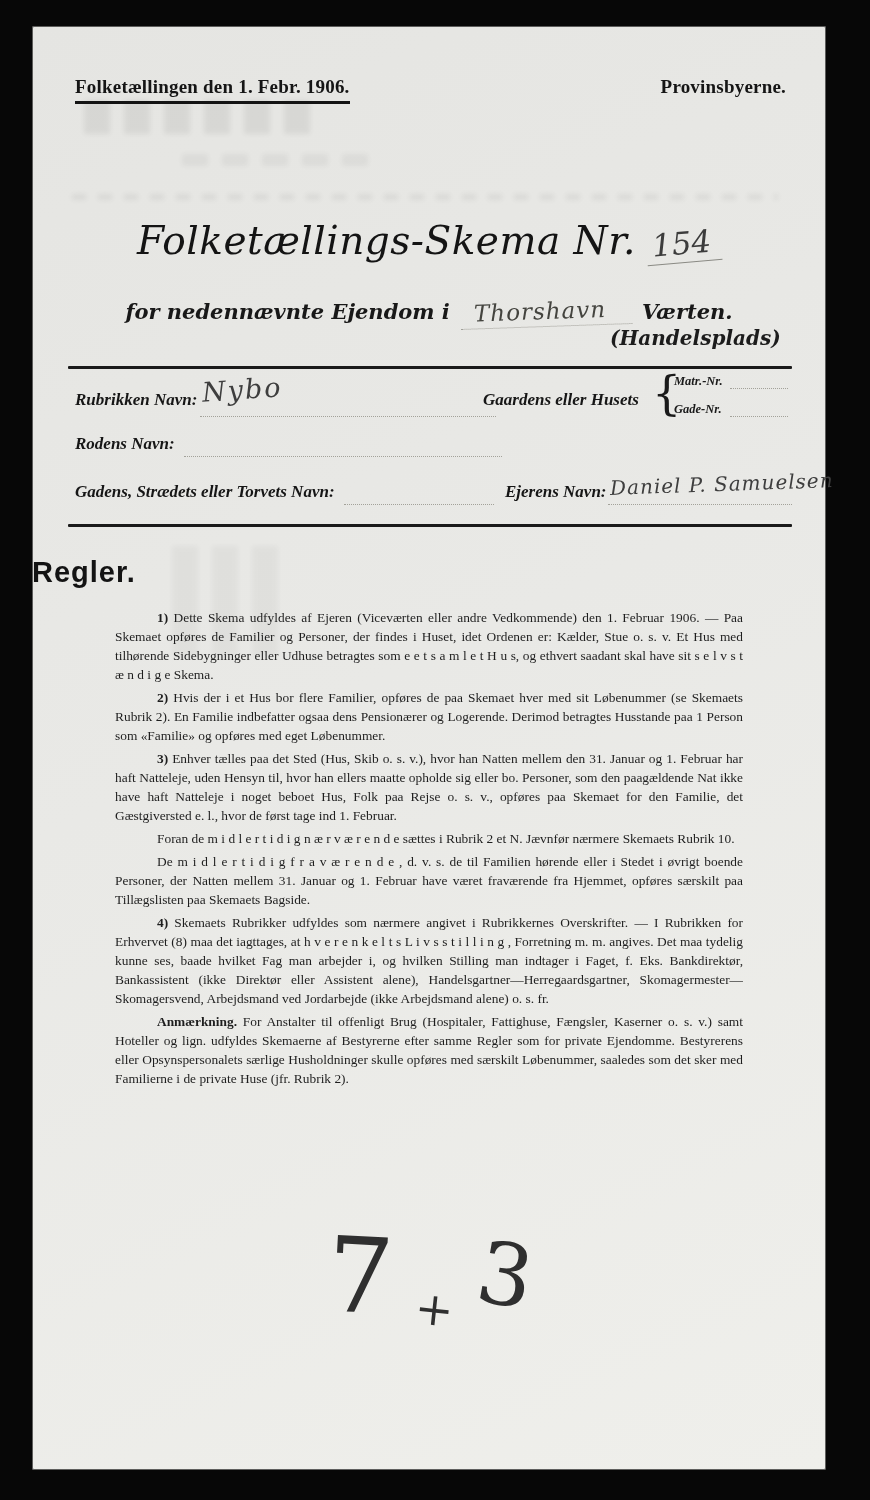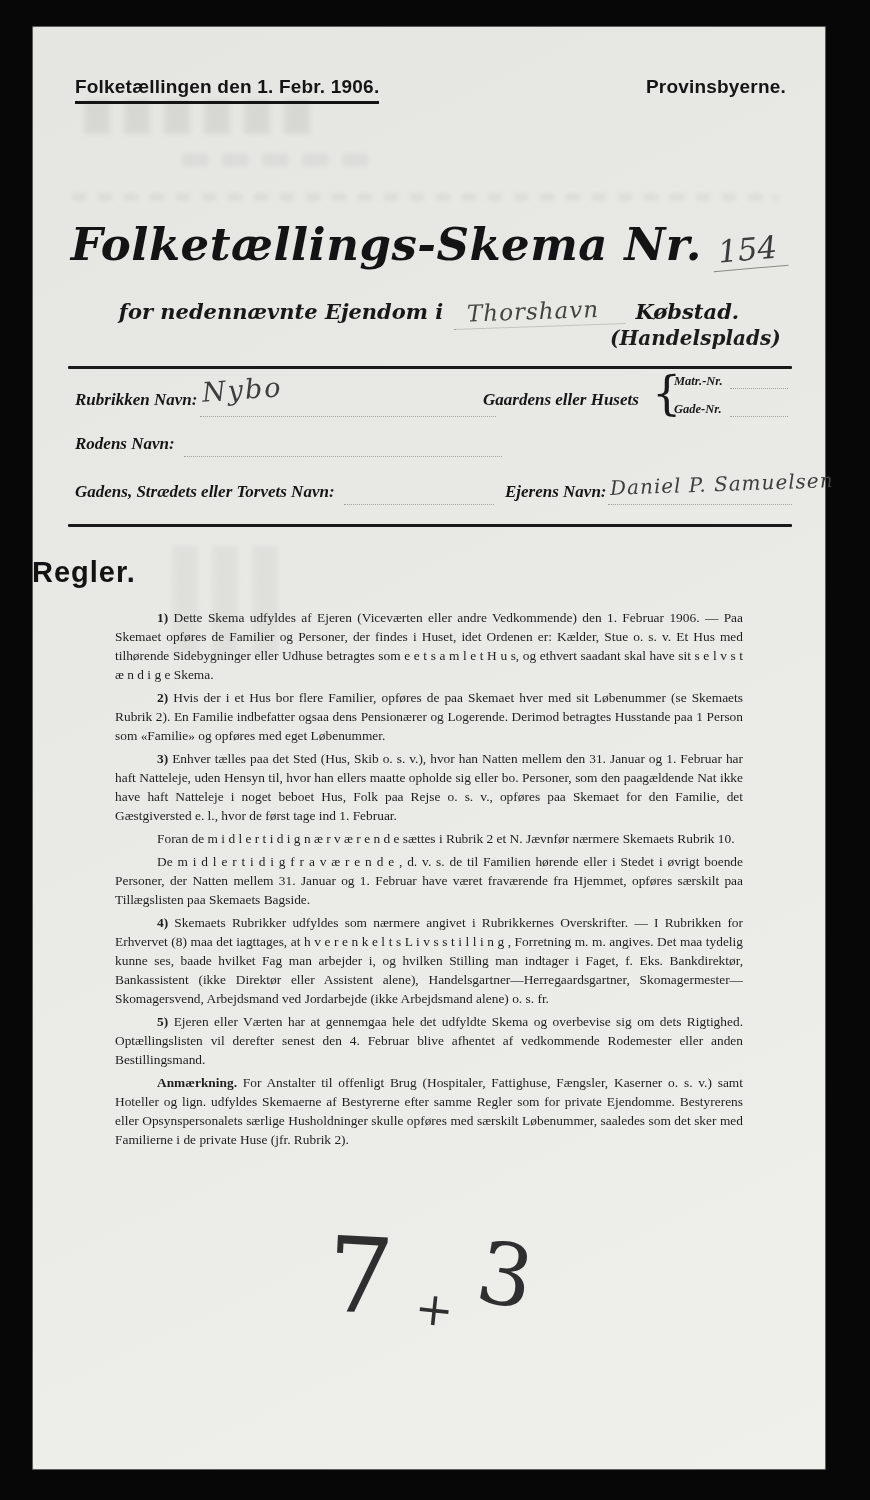--- a/index.html
+++ b/index.html
@@ -14,29 +14,29 @@
     background:linear-gradient(155deg,#e5e5e2 0%,#e9e9e6 45%,#efefeb 100%);
     border-radius:2px;
     box-shadow:0 0 0 1px rgba(0,0,0,.6) inset;
   }
   
   .ghost{position:absolute;pointer-events:none;opacity:.07;filter:blur(2.5px);}
   .g-blob{background:repeating-linear-gradient(90deg,#222 0 26px,transparent 26px 40px);}
   .g-line{background:repeating-linear-gradient(90deg,#333 0 14px,transparent 14px 26px);}
 
   
-  .hdr{font-family:Liberation Sans, sans-serif;font-weight:700;font-size:19px;color:#151515;letter-spacing:.2px;}
+  .hdr{font-family:Liberation Serif, serif;font-weight:700;font-size:19px;color:#151515;letter-spacing:.2px;}
   #hdr-left{position:absolute;left:43px;top:50px;border-bottom:3px solid #141414;padding-bottom:3px;}
   #hdr-right{position:absolute;right:40px;top:50px;}
 
   
   #title-row{position:absolute;left:0;top:192px;width:100%;text-align:center;white-space:nowrap;}
   #title-main{
-    font-family:"DejaVu Serif",serif;font-style:italic;font-weight:700;
-    font-size:45px;color:#141414;letter-spacing:.5px;
+    font-family:"DejaVu Serif",serif;font-style:italic;font-weight:400;
+    font-size:39px;color:#141414;letter-spacing:.5px;
   }
   #title-number{
     display:inline-block;font-family:"DejaVu Serif",serif;font-style:italic;
     font-size:31px;color:#3c3c3c;transform:rotate(-5deg);
     border-bottom:1px solid #8a8a84;padding:0 10px 1px 6px;margin-left:6px;
   }
   #subtitle-row{position:absolute;left:0;top:272px;width:100%;text-align:center;white-space:nowrap;}
   .sub-print{font-family:"DejaVu Serif",serif;font-style:italic;font-weight:700;font-size:21px;color:#181818;}
   #subtitle-place{
     display:inline-block;font-family:"DejaVu Serif",serif;font-style:italic;
@@ -92,21 +92,21 @@
   <div id="hdr-left" class="hdr">Folketællingen den 1. Febr. 1906.</div>
   <div id="hdr-right" class="hdr">Provinsbyerne.</div>
 
   <div id="title-row">
     <span id="title-main">Folketællings-Skema Nr.</span>
     <span id="title-number" class="hand">154</span>
   </div>
   <div id="subtitle-row">
     <span class="sub-print">for nedennævnte Ejendom i</span>
     <span id="subtitle-place">Thorshavn</span>
-    <span class="sub-print">Købstad.</span>
+    <span class="sub-print">Værten.</span>
   </div>
   <div id="subtitle-note">(Handelsplads)</div>
 
   <div class="hrule" id="hrule-top"></div>
   <div class="hrule" id="hrule-bottom"></div>
 
   <div class="flabel" style="left:43px;top:364px;">Rubrikken Navn:</div>
   <span id="kvarterets-value" class="hand">Nybo</span>
   <div class="dotline" style="left:168px;top:390px;width:296px;"></div>
 
@@ -128,21 +128,20 @@
 
   <div id="regler-heading">Regler.</div>
 
   <div id="rules">
     <p><span class="lead">1)</span> <span>Dette Skema udfyldes af Ejeren (Viceværten eller andre Vedkommende) den 1. Februar 1906. — Paa Skemaet opføres de Familier og Personer, der findes i Huset, idet Ordenen er: Kælder, Stue o. s. v. Et Hus med tilhørende Sidebygninger eller Udhuse betragtes som e e t  s a m l e t  H u s, og ethvert saadant skal have sit s e l v s t æ n d i g e  Skema.</span></p>
     <p><span class="lead">2)</span> <span>Hvis der i et Hus bor flere Familier, opføres de paa Skemaet hver med sit Løbenummer (se Skemaets Rubrik 2). En Familie indbefatter ogsaa dens Pensionærer og Logerende. Derimod betragtes Husstande paa 1 Person som «Familie» og opføres med eget Løbenummer.</span></p>
     <p><span class="lead">3)</span> <span>Enhver tælles paa det Sted (Hus, Skib o. s. v.), hvor han Natten mellem den 31. Januar og 1. Februar har haft Natteleje, uden Hensyn til, hvor han ellers maatte opholde sig eller bo. Personer, som den paagældende Nat ikke have haft Natteleje i noget beboet Hus, Folk paa Rejse o. s. v., opføres paa Skemaet for den Familie, det Gæstgiversted e. l., hvor de først tage ind 1. Februar.</span></p>
     <p><span class="lead"></span><span>Foran de m i d l e r t i d i g  n æ r v æ r e n d e  sættes i Rubrik 2 et N.  Jævnfør nærmere Skemaets Rubrik 10.</span></p>
     <p><span class="lead"></span><span>De m i d l e r t i d i g  f r a v æ r e n d e , d. v. s. de til Familien hørende eller i Stedet i øvrigt boende Personer, der Natten mellem 31. Januar og 1. Februar have været fraværende fra Hjemmet, opføres særskilt paa Tillægslisten paa Skemaets Bagside.</span></p>
     <p><span class="lead">4)</span> <span>Skemaets Rubrikker udfyldes som nærmere angivet i Rubrikkernes Overskrifter. — I Rubrikken for Erhvervet (8) maa det iagttages, at h v e r  e n k e l t s  L i v s s t i l l i n g , Forretning m. m. angives. Det maa tydelig kunne ses, baade hvilket Fag man arbejder i, og hvilken Stilling man indtager i Faget, f. Eks. Bankdirektør, Bankassistent (ikke Direktør eller Assistent alene), Handelsgartner—Herregaardsgartner, Skomagermester—Skomagersvend, Arbejdsmand ved Jordarbejde (ikke Arbejdsmand alene) o. s. fr.</span></p>
-    <p><span class="lead">5)</span> <span>Ejeren eller Værten har at gennemgaa hele det udfyldte Skema og overbevise sig om dets Rigtighed. Optællingslisten vil derefter senest den 4. Februar blive afhentet af vedkommende Rodemester eller anden Bestillingsmand.</span></p>
     <p><span class="lead">Anmærkning.</span> <span>For Anstalter til offenligt Brug (Hospitaler, Fattighuse, Fængsler, Kaserner o. s. v.) samt Hoteller og lign. udfyldes Skemaerne af Bestyrerne efter samme Regler som for private Ejendomme. Bestyrerens eller Opsynspersonalets særlige Husholdninger skulle opføres med særskilt Løbenummer, saaledes som det sker med Familierne i de private Huse (jfr. Rubrik 2).</span></p>
   </div>
 
   <div id="bottom-note">
     <span id="note-seven">7</span>
     <span id="note-plus">+</span>
     <span id="note-three">3</span>
   </div>
 
 </div>

